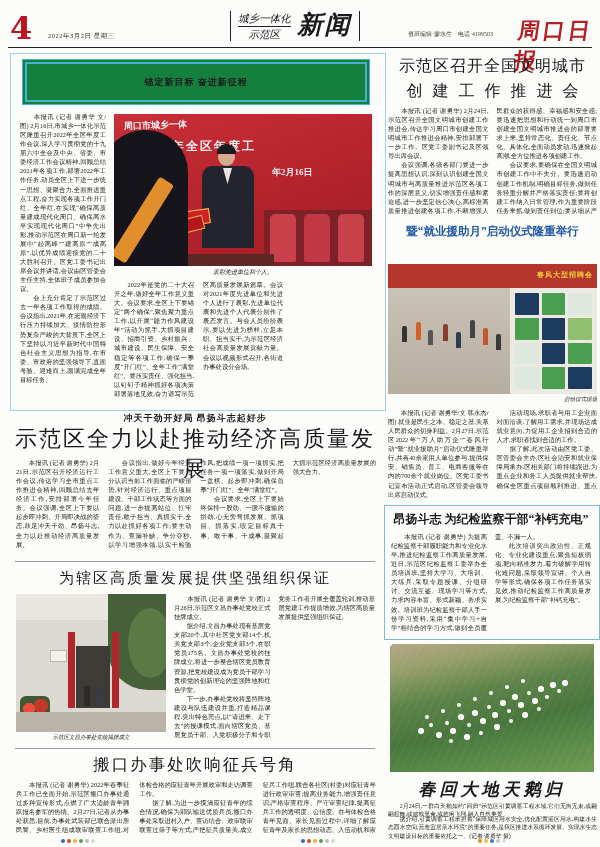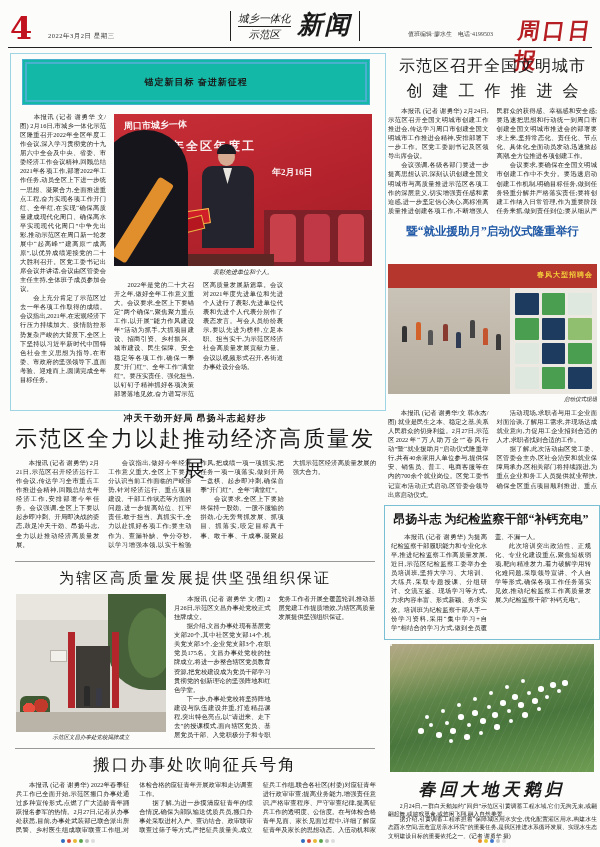--- a/index.html
+++ b/index.html
@@ -22,21 +22,21 @@
   .h-main{font-size:20.5px;text-align:center;letter-spacing:1px;white-space:nowrap;}
   .h-sec{font-size:22px;text-align:center;letter-spacing:2px;}
   .h-med{font-size:15px;text-align:center;letter-spacing:2px;}
   .h-small{font-size:11.5px;font-weight:bold;text-align:center;}
   .blue{color:#1e57a5;}
   
   .bt{font-size:6.3px;line-height:1.44;text-align:justify;overflow:hidden;white-space:pre-line;
       color:#1c1c1c;column-fill:auto;}
   .cap{font-size:6px;font-style:italic;color:#222;overflow:hidden;white-space:nowrap;}
   .boxline{border:1px solid #9fd4e4;}
-  .hlbox-outer{border:1px solid #49b0cf;padding:2px;background:#14b8a6;}
+  .hlbox-outer{border:1px solid #49b0cf;padding:2px;background:#15803d;}
   .hlbox-inner{border:2px solid #49b0cf;height:100%;box-sizing:border-box;
                display:flex;flex-direction:column;justify-content:center;}
   .trainbox{border:1px solid #7bbfd4;}
   .dots{display:flex;gap:2px;justify-content:center;align-items:center;}
   .dot{width:4px;height:4px;border-radius:50%;display:inline-block;}
   
   .photo{overflow:hidden;}
   .ph1{background:linear-gradient(160deg,#c92f37 0%,#b5232d 55%,#a01d26 100%);}
   .ph1 .bline{position:absolute;color:#fff;opacity:.93;font-weight:bold;white-space:nowrap;}
   .ph2-banner{position:absolute;left:0;top:0;right:0;height:24px;background:#b5362c;}

